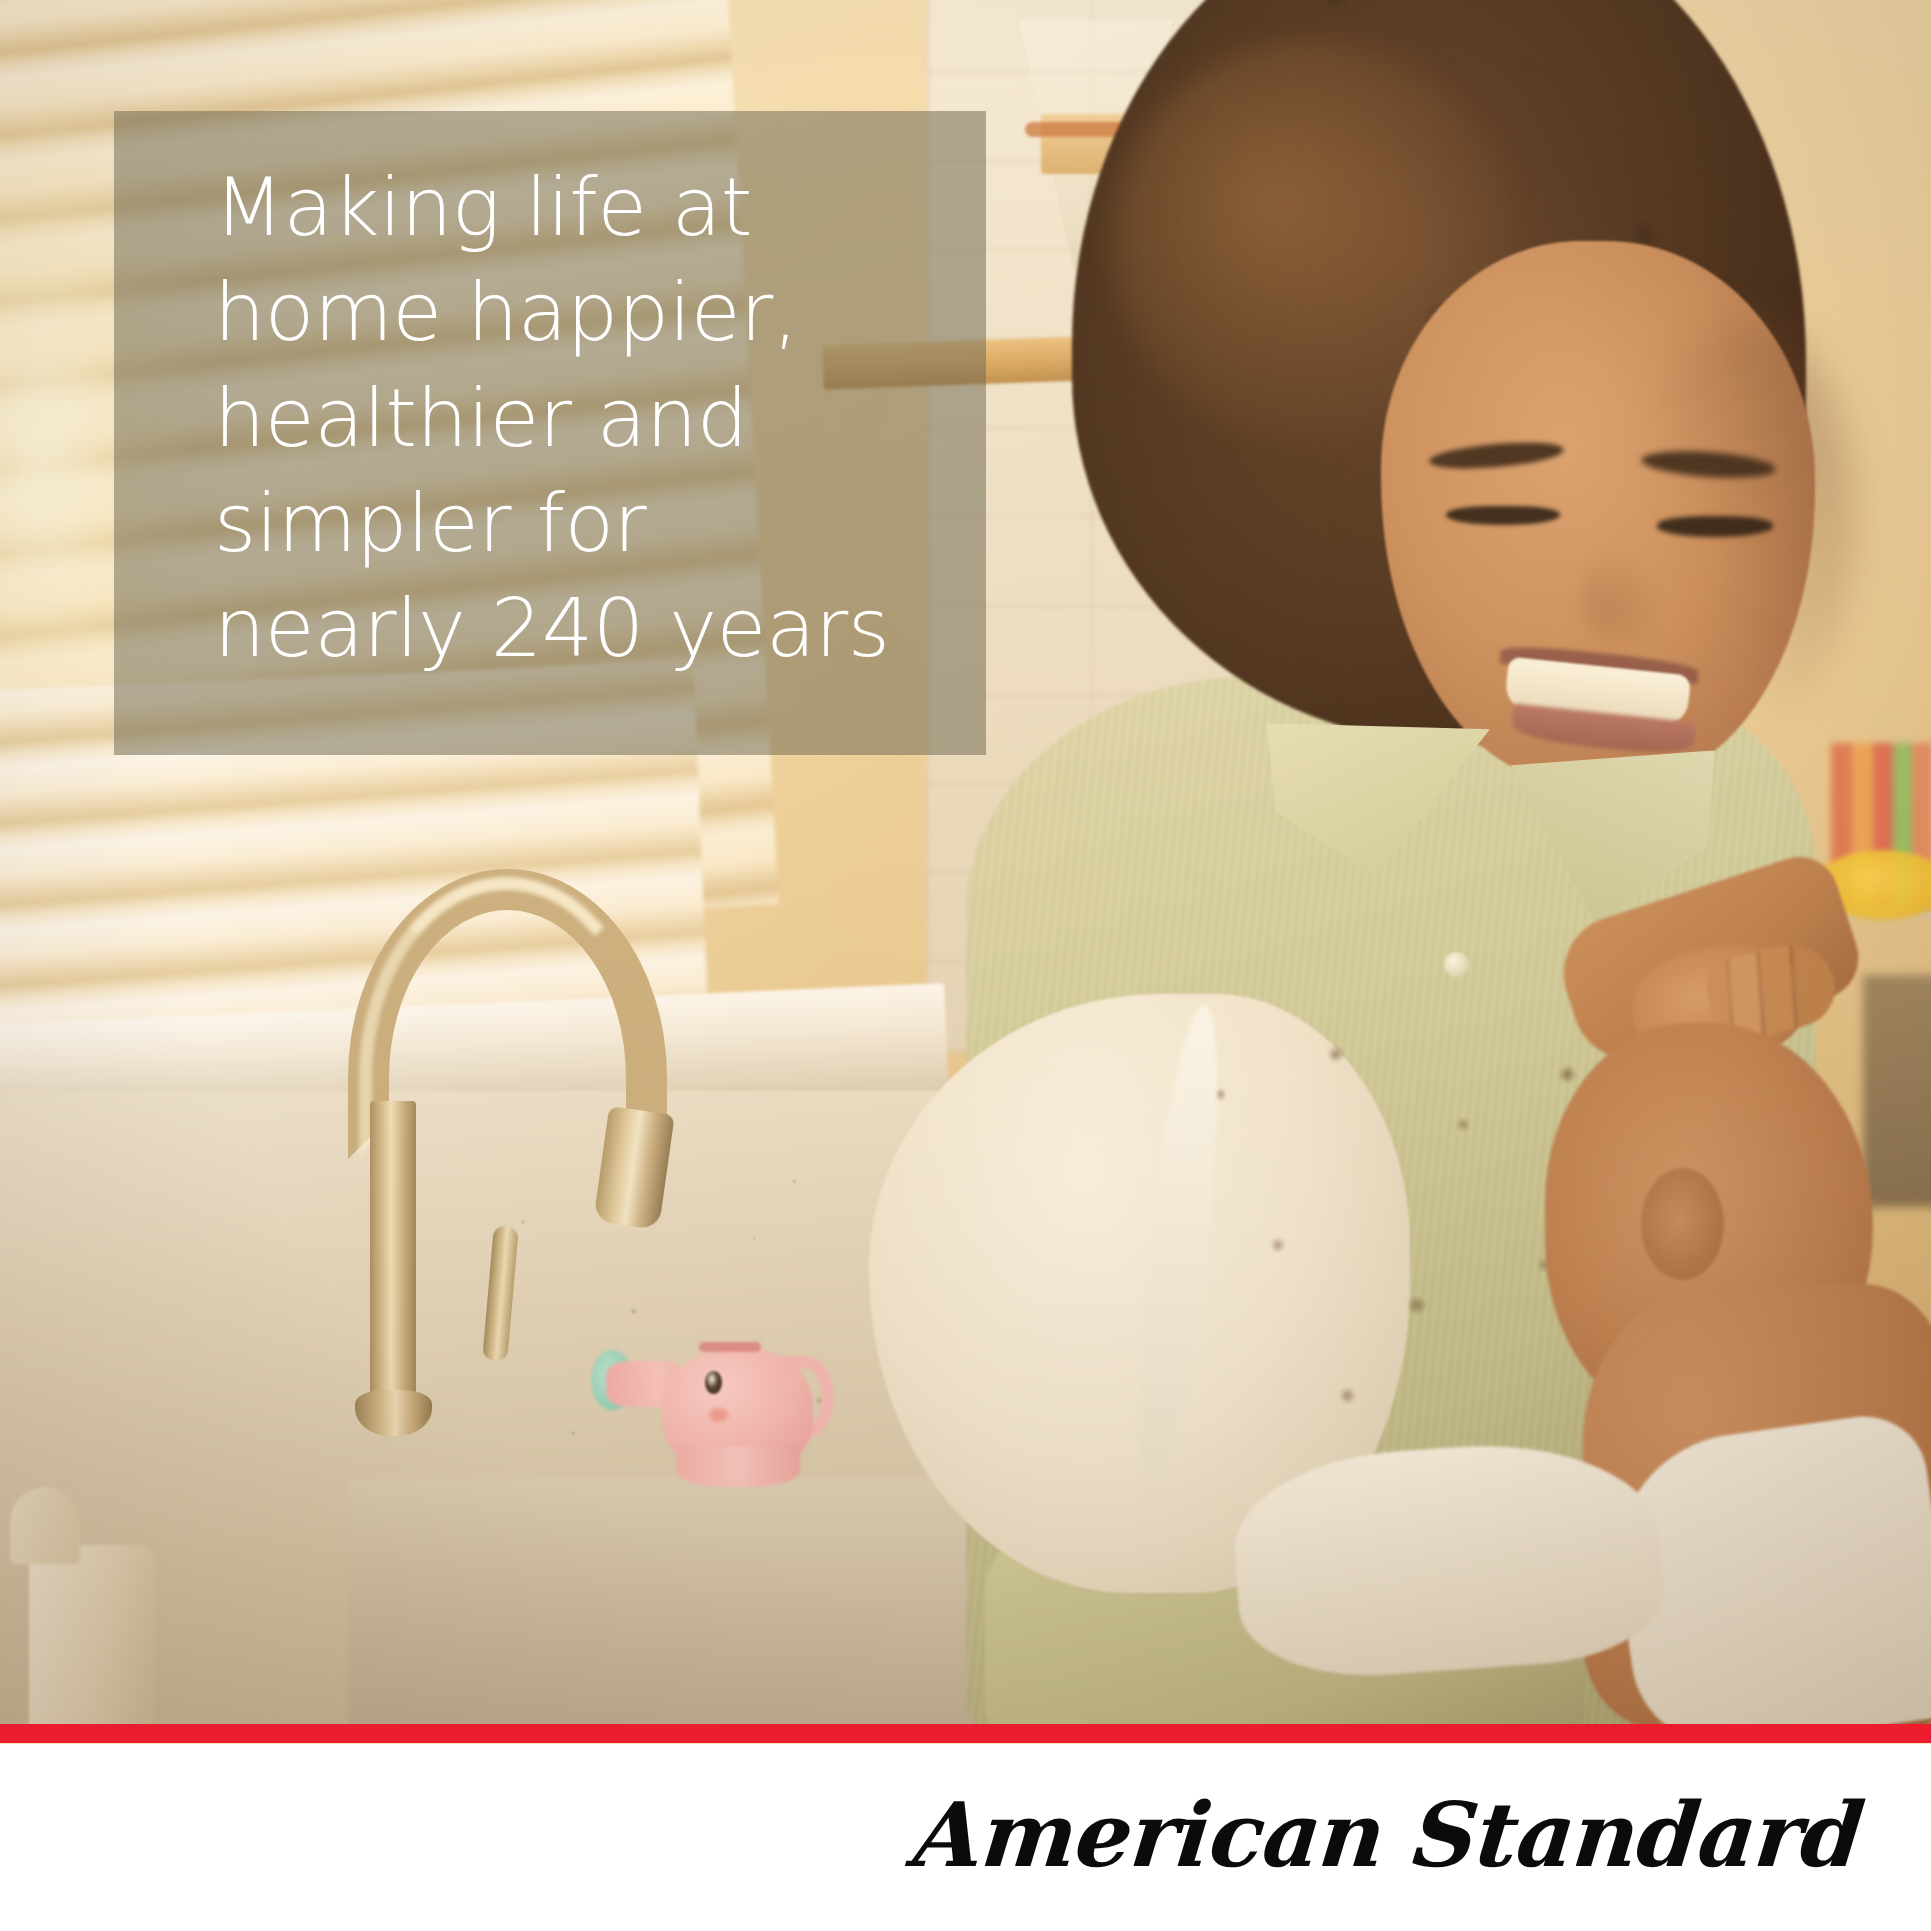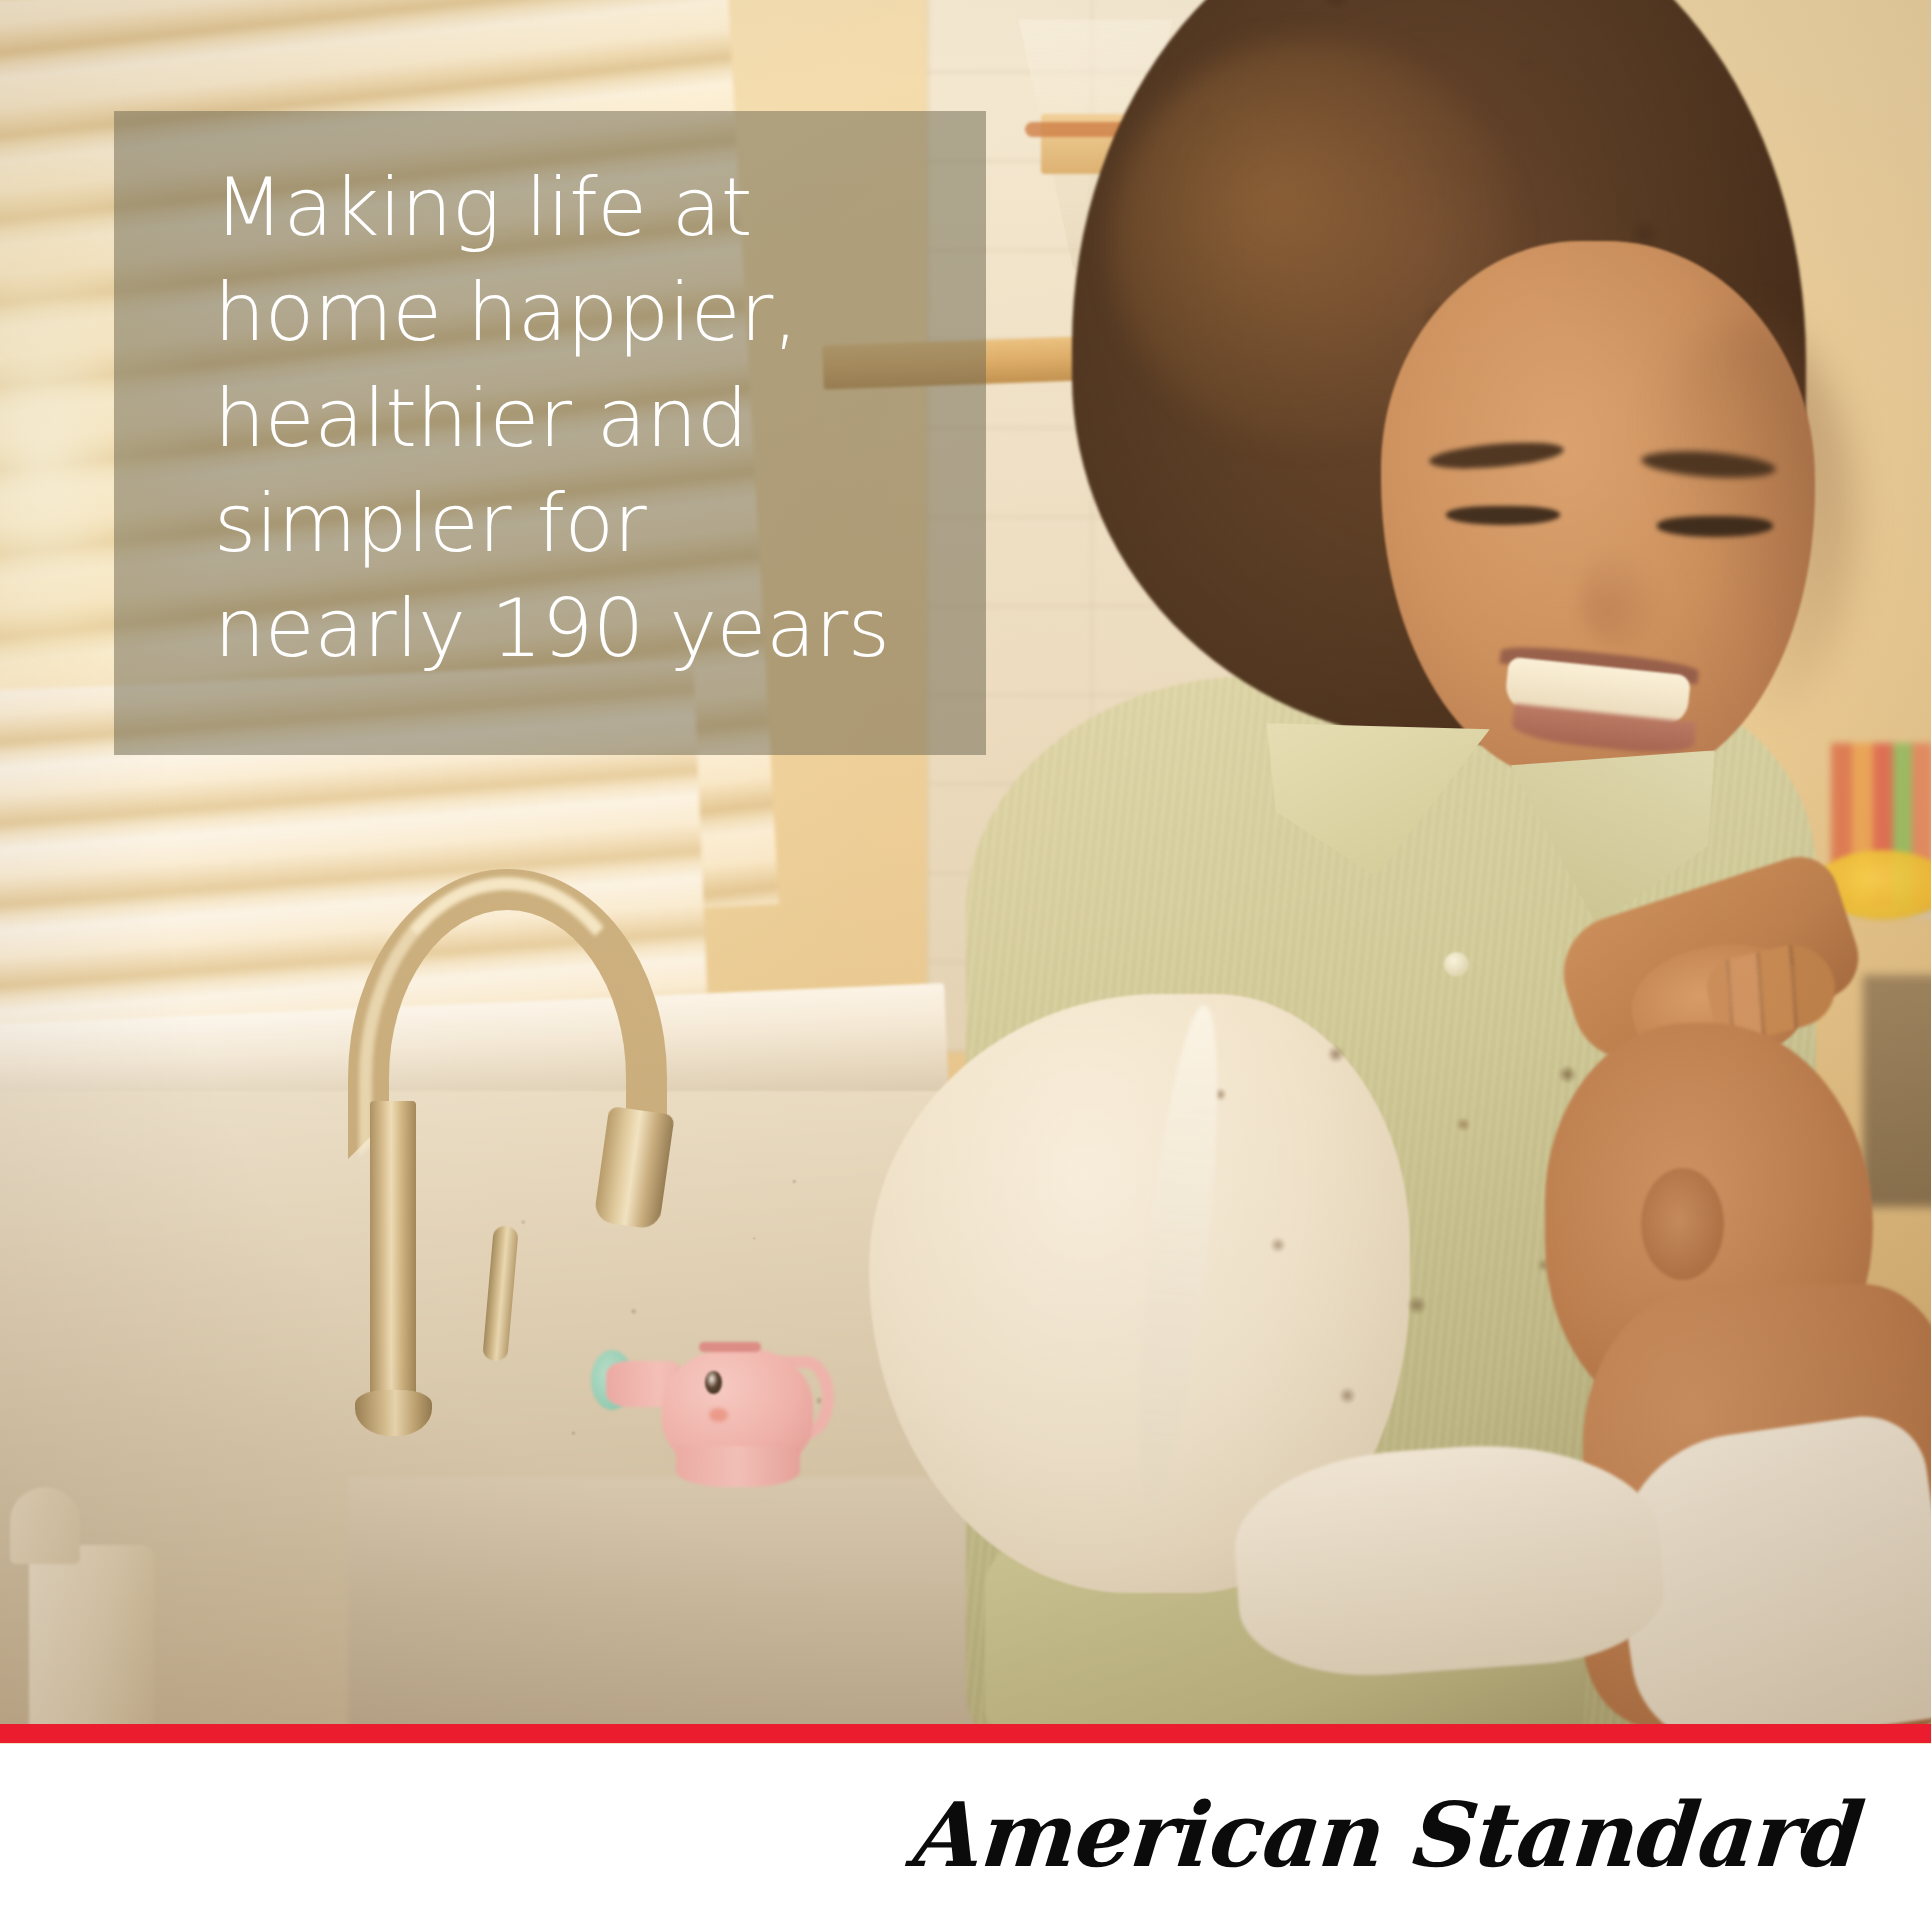--- a/index.html
+++ b/index.html
@@ -804,21 +804,21 @@
 
     <div class="photo-grade"></div>
     <div class="photo-vignette"></div>
   </div>
 
   <div class="text-overlay">
     <p class="overlay-headline">Making life at
 home happier,
 healthier and
 simpler for
-nearly 190 years</p>
+nearly 240 years</p>
   </div>
 
   <div class="red-rule"></div>
   <div class="footer">
     <p class="brand-logo">American Standard</p>
   </div>
 
 </div>
 
 

